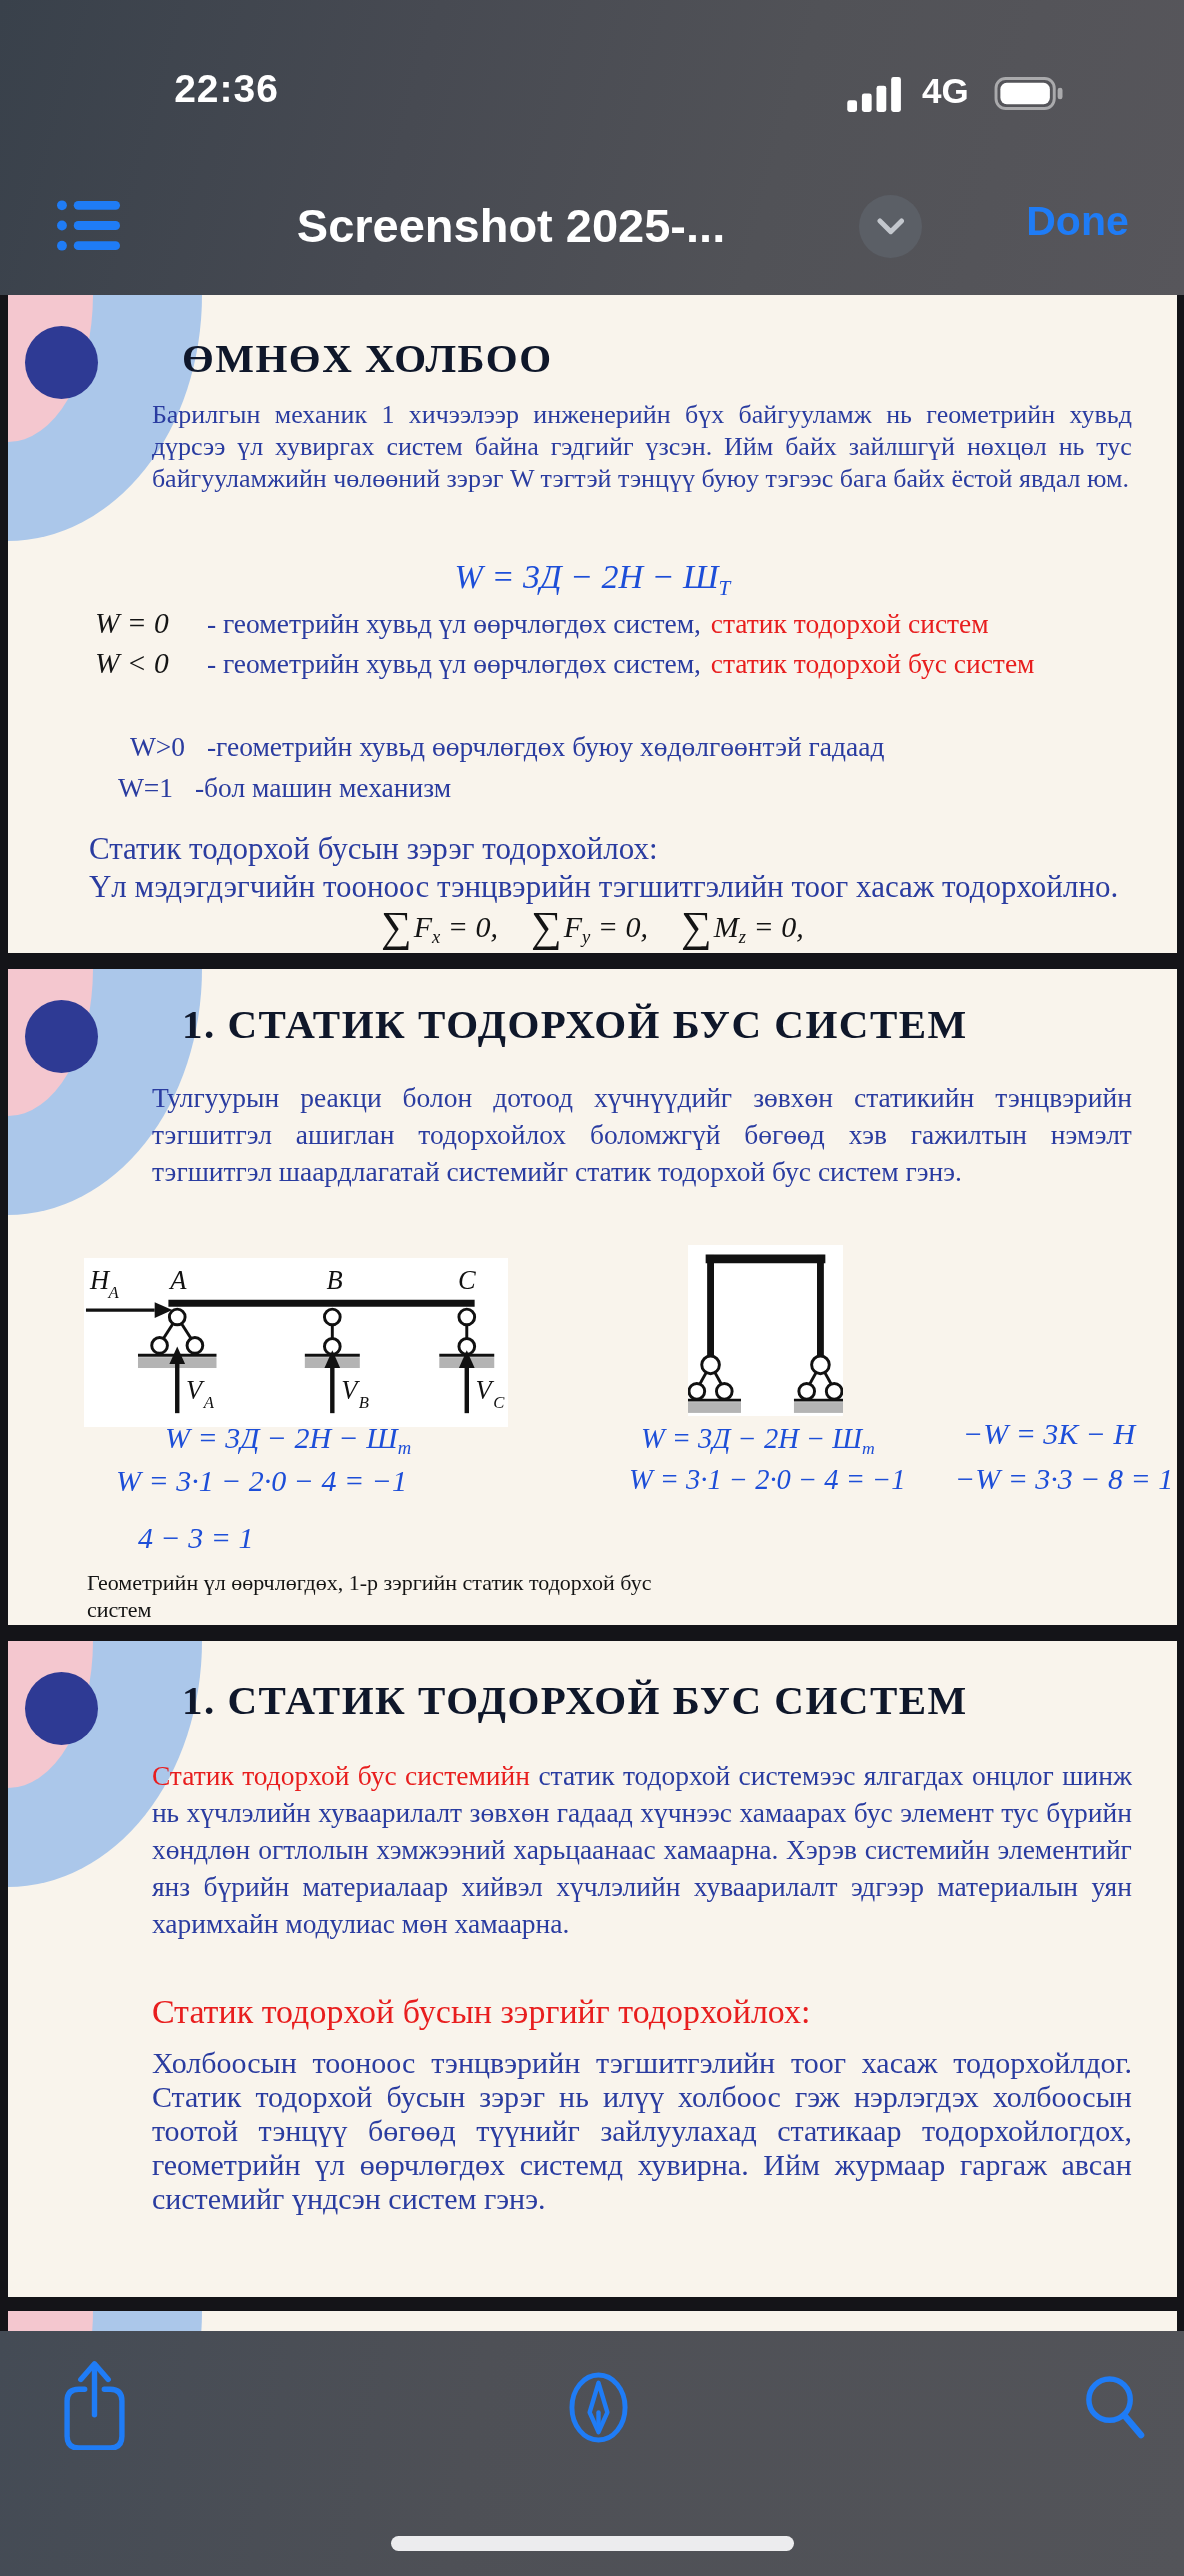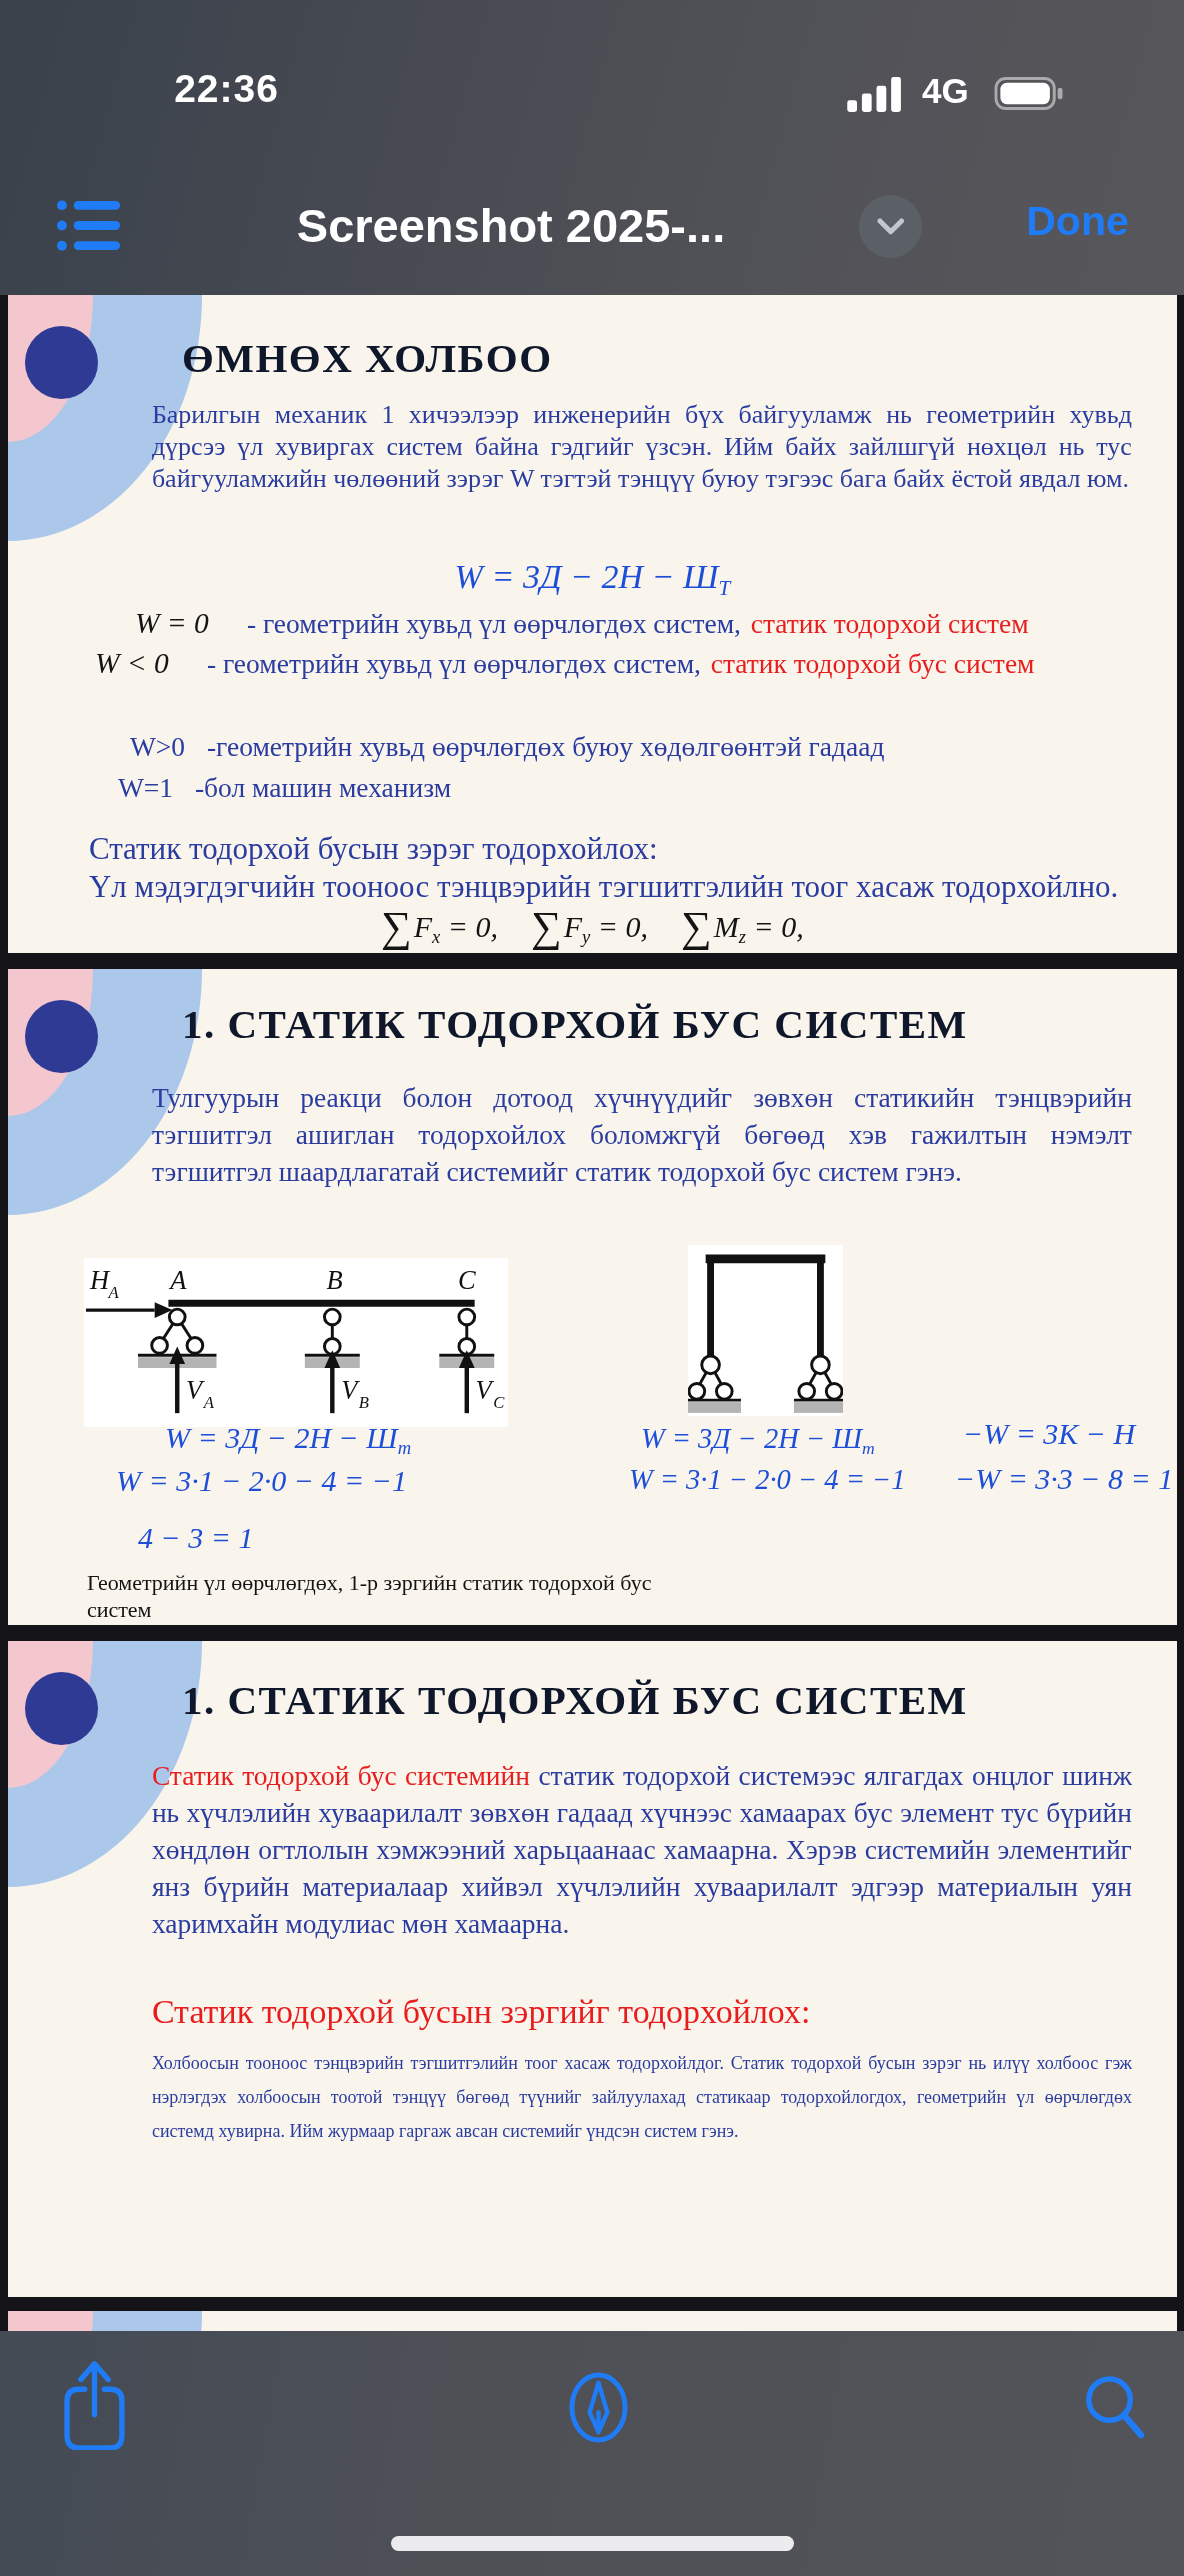--- a/index.html
+++ b/index.html
@@ -33,21 +33,21 @@
   .arc-blue{width:194px;height:246px;background:#abc7ea;}
   .arc-pink{width:85px;height:147px;background:#f4c7cf;}
   .deco-circle{position:absolute;left:16.7px;top:31px;width:73px;height:73px;border-radius:50%;background:#2e3a94;}
 
   .stitle{position:absolute;left:174px;color:#0f172a;font-family:"Liberation Serif","DejaVu Serif",serif;
           font-size:41px;font-weight:bold;letter-spacing:1.5px;white-space:nowrap;}
   .para{position:absolute;left:144px;width:980px;color:#2a3ca0;
         font-family:"Liberation Serif","DejaVu Serif",serif;text-align:justify;}
   .p26{font-size:26px;line-height:32px;}
   .p28{font-size:27.5px;line-height:37px;}
-  .p28b{font-size:18px;line-height:34px;}
+  .p28b{font-size:30px;line-height:34px;}
   .redtxt{color:#e81e1e;}
   .serif{font-family:"Liberation Serif","DejaVu Serif",serif;}
 
   .formula{position:absolute;color:#1d4ed8;font-family:"Liberation Serif","DejaVu Serif",serif;
            font-style:italic;white-space:nowrap;}
   .fsub{font-size:0.62em;position:relative;top:0.32em;}
   .center-line{left:0;width:1169px;text-align:center;}
 
   .case-row{position:absolute;left:87px;display:flex;align-items:baseline;white-space:nowrap;
             font-family:"Liberation Serif","DejaVu Serif",serif;}
@@ -117,21 +117,21 @@
     <div class="arc arc-pink"></div>
     <div class="deco-circle"></div>
 
     <h1 class="stitle" style="top:39px;margin:0;">ӨМНӨХ ХОЛБОО</h1>
     <p class="para p26" style="top:104px;margin:0;">Барилгын механик 1 хичээлээр инженерийн бүх байгууламж нь геометрийн хувьд дүрсээ үл хувиргах систем байна гэдгийг үзсэн. Ийм байх зайлшгүй нөхцөл нь тус байгууламжийн чөлөөний зэрэг W тэгтэй тэнцүү буюу тэгээс бага байх ёстой явдал юм.</p>
 
     <div class="formula center-line" style="top:263px;font-size:34px;">
       <span>W = 3Д − 2Н − Ш</span><span class="fsub">Т</span>
     </div>
 
-    <div class="case-row" style="top:312px;margin-left:40px;">
+    <div class="case-row" style="top:312px;">
       <span class="case-cond">W = 0</span>
       <span class="case-desc">- геометрийн хувьд үл өөрчлөгдөх систем,</span>
       <span class="case-red">статик тодорхой систем</span>
     </div>
     <div class="case-row" style="top:352px;">
       <span class="case-cond">W &lt; 0</span>
       <span class="case-desc">- геометрийн хувьд үл өөрчлөгдөх систем,</span>
       <span class="case-red">статик тодорхой бус систем</span>
     </div>
 

